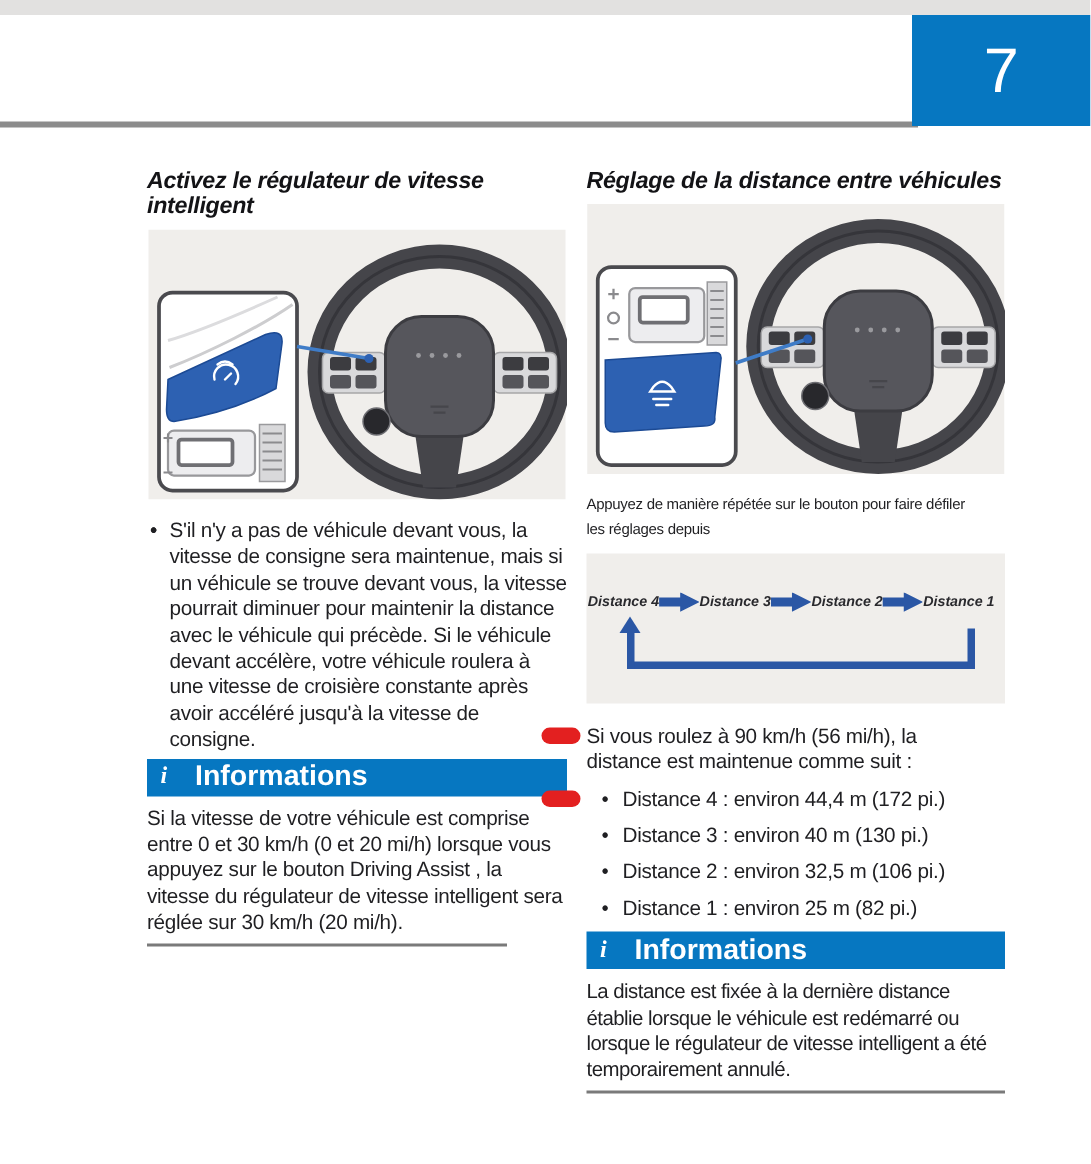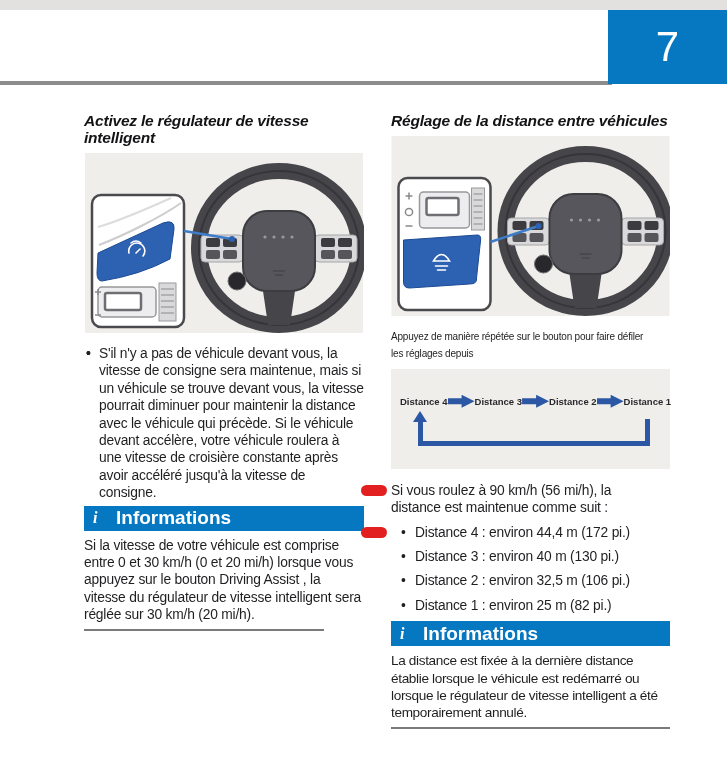--- a/index.html
+++ b/index.html
@@ -9,21 +9,21 @@
   }
   .top-strip{position:absolute;left:0;top:0;width:727px;height:10px;background:#e2e1e0;}
   .header-rule{position:absolute;left:0;top:81px;width:612px;height:4px;background:#8c8c8c;}
   .page-num-box{
     position:absolute;left:608px;top:10px;width:119px;height:74px;background:#0677c1;
     display:flex;align-items:center;justify-content:center;
   }
   .page-num{color:#ffffff;font-size:42px;font-weight:400;line-height:1;}
 
   .col{position:absolute;top:112px;}
-  .col-left{left:84px;width:280px;}
+  .col-left{left:98px;width:280px;}
   .col-right{left:391px;width:279px;}
 
   h2.section-heading{
     margin:0 0 7px 0;font-size:15.5px;line-height:17px;font-weight:bold;font-style:italic;
     color:#131316;letter-spacing:-0.2px;
   }
   .illus{display:block;width:100%;height:180px;}
 
   ul.bullets{list-style:none;margin:12px 0 0 0;padding:0;}
   ul.bullets li{
@@ -44,21 +44,22 @@
   .info-body.tight{font-size:13.6px;letter-spacing:-0.35px;}
   .endline{border-top:2px solid #7a7a7a;margin-top:5px;}
   .endline.short{width:240px;}
 
   .intro-par{margin:12px 0 0 0;font-size:10px;line-height:17.4px;letter-spacing:-0.2px;max-width:262px;}
 
   
   .diagram{position:relative;height:100px;background:#f0eeeb;margin-top:6px;}
   .diagram-row{
     position:absolute;left:9px;right:7px;top:26px;display:flex;align-items:center;
-    justify-content:flex-start;
+    justify-content:flex-end;
+    font-style:italic;
   }
   .diagram-row .dlabel{font-size:9.5px;font-weight:bold;color:#29292d;white-space:nowrap;}
   .blk-arrow{
     width:27px;height:13px;background:#2b57a5;flex:0 0 auto;
     clip-path:polygon(0 27%,52% 27%,52% 0,100% 50%,52% 100%,52% 73%,0 73%);
   }
   .loop{
     position:absolute;left:27px;right:20px;top:50px;height:22px;
     border:5px solid #2b57a5;border-top:none;
   }

